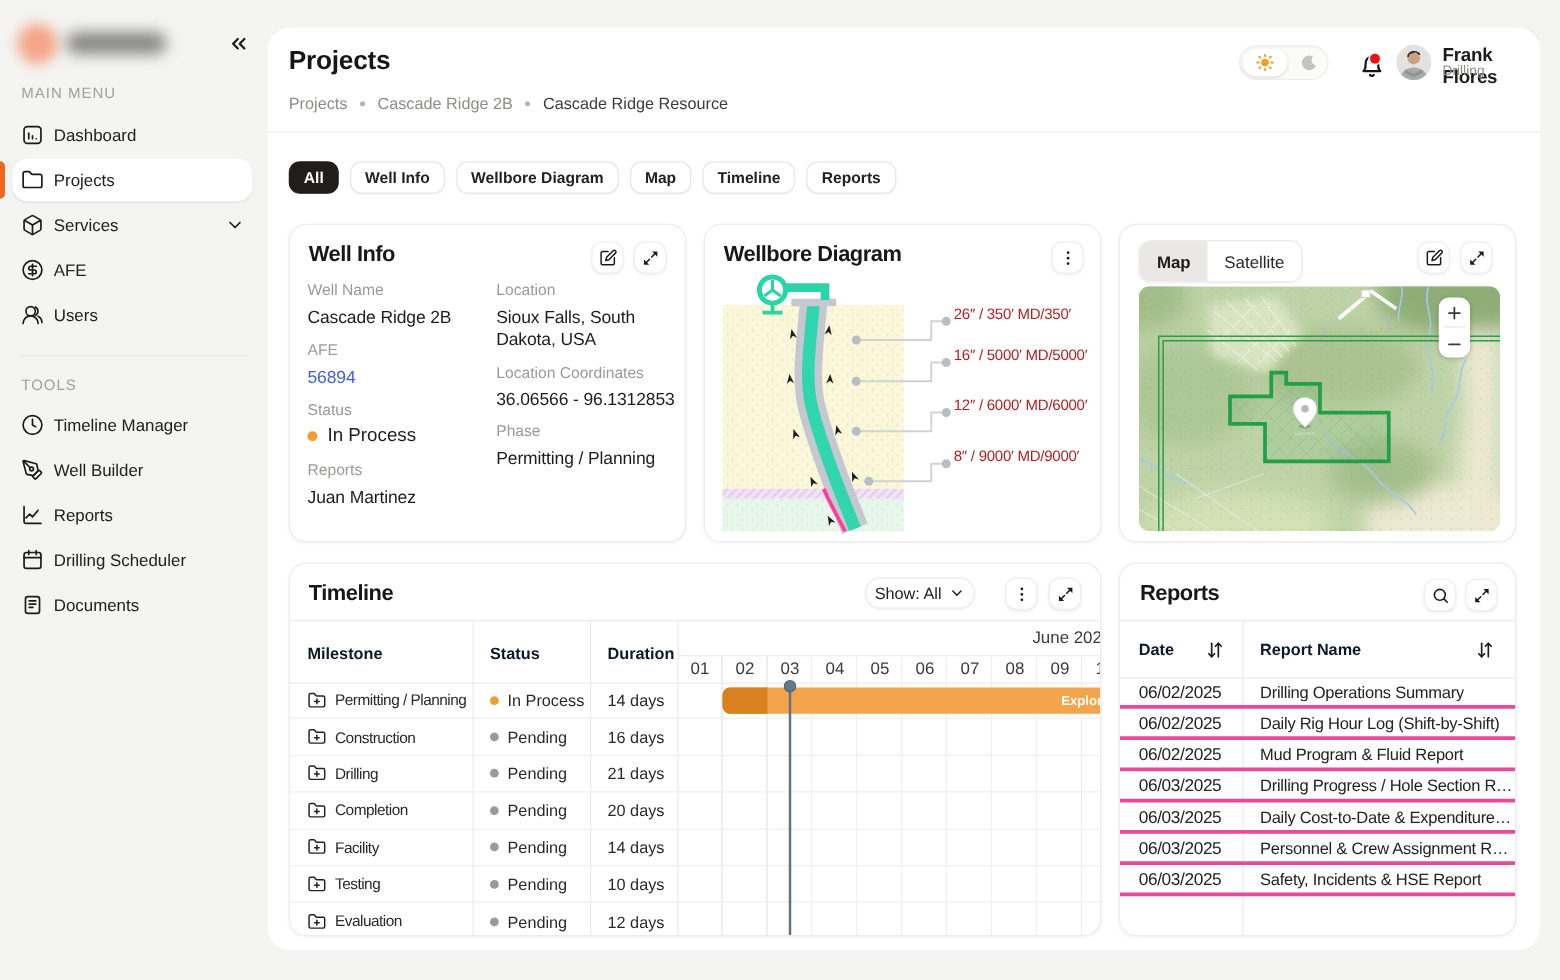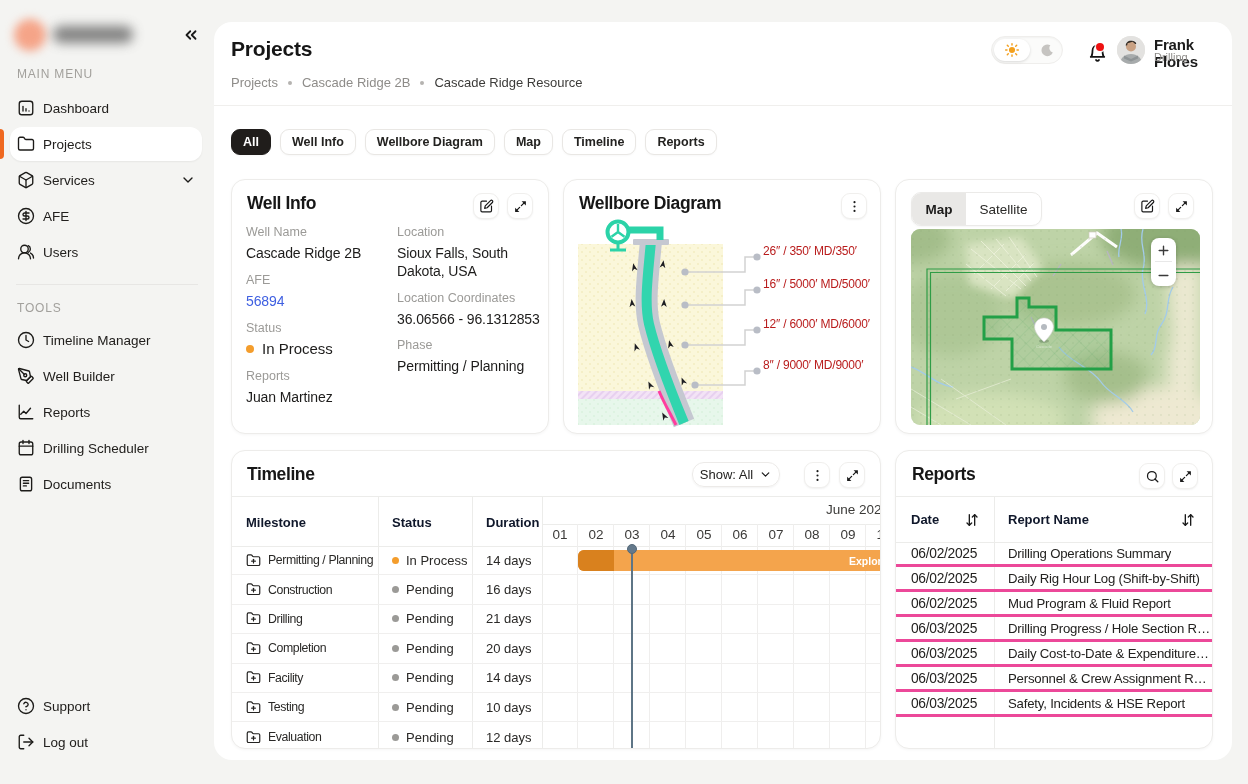--- a/index.html
+++ b/index.html
@@ -196,36 +196,20 @@
     <span>Drilling Scheduler</span>
   </div>
   <div class="nav-item" style="top:466px;">
     <svg width="18" height="18" viewBox="0 0 24 24" fill="none" stroke="#1c1b19" stroke-width="1.8" stroke-linecap="round" stroke-linejoin="round">
         <rect x="4.5" y="3" width="15" height="18" rx="2.5"></rect>
         <path d="M8.5 7.5h7"></path>
         <path d="M8.5 11h7"></path>
         <path d="M8.5 14.5h4"></path>
       </svg>
     <span>Documents</span>
-  </div>
-  <div class="nav-item" style="top:688px;">
-    <svg width="18" height="18" viewBox="0 0 24 24" fill="none" stroke="#1c1b19" stroke-width="1.8" stroke-linecap="round" stroke-linejoin="round">
-        <circle cx="12" cy="12" r="10"></circle>
-        <path d="M9.1 9a3 3 0 0 1 5.8 1c0 2-3 3-3 3"></path>
-        <path d="M12 17h.01"></path>
-      </svg>
-    <span>Support</span>
-  </div>
-  <div class="nav-item" style="top:724px;">
-    <svg width="18" height="18" viewBox="0 0 24 24" fill="none" stroke="#1c1b19" stroke-width="1.8" stroke-linecap="round" stroke-linejoin="round">
-        <path d="M9 21H5a2 2 0 0 1-2-2V5a2 2 0 0 1 2-2h4"></path>
-        <path d="m16 17 5-5-5-5"></path>
-        <path d="M21 12H9"></path>
-      </svg>
-    <span>Log out</span>
   </div>
 </div>
 
 <div class="panel">
   <div class="h1">Projects</div>
   <div style="position:absolute;left:0;top:83px;width:1018px;height:1px;background:#f0efed;"></div>
   <div class="crumbs">
     <span>Projects</span>
       <span class="dot"></span>
     <span>Cascade Ridge 2B</span>

